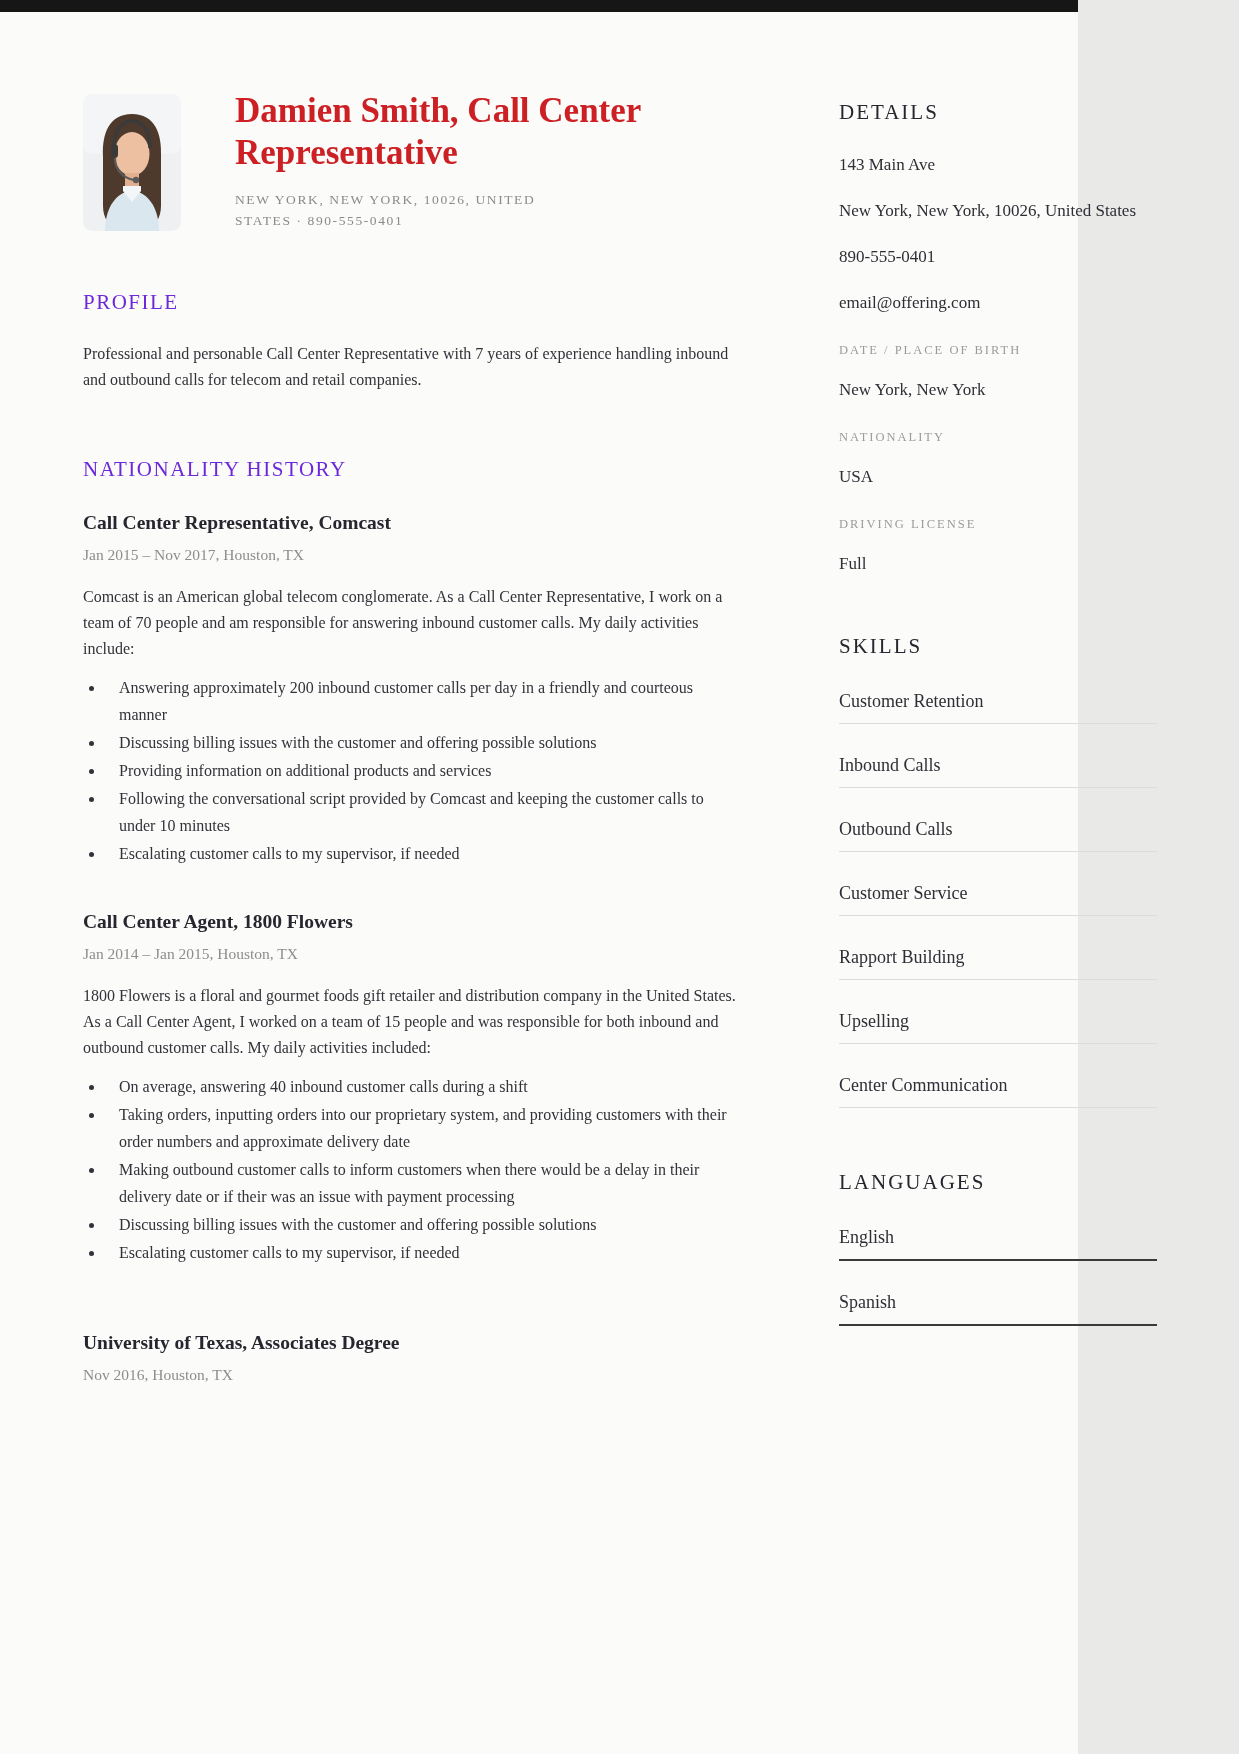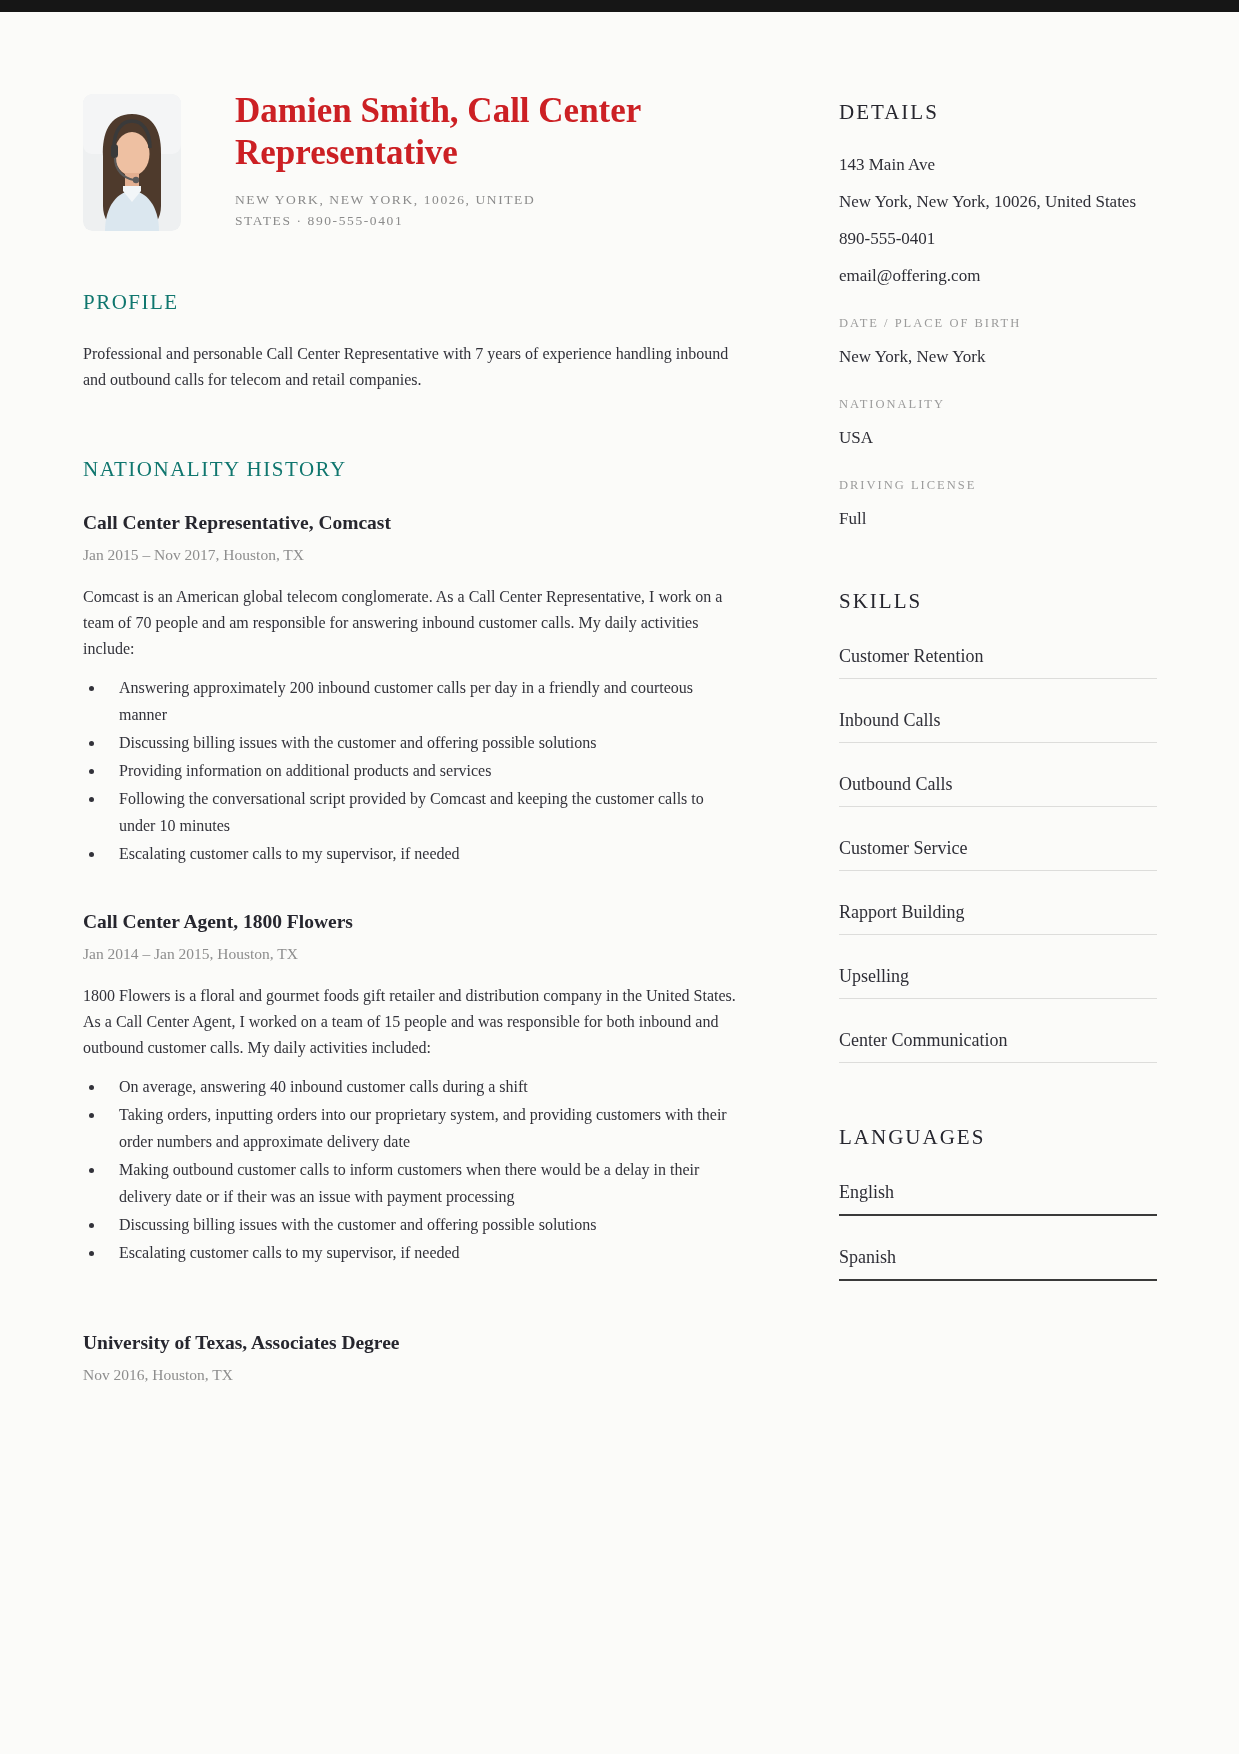--- a/index.html
+++ b/index.html
@@ -3,21 +3,21 @@
 <meta charset="utf-8">
 <style>
   * { margin: 0; padding: 0; box-sizing: border-box; }
   html, body { background: #e9e9e7; }
   body {
     width: 1239px;
     font-family: "Liberation Serif", "DejaVu Serif", serif;
     -webkit-font-smoothing: antialiased;
   }
   .page {
-    width: 1239px;
+    width: 1078px;
     min-height: 1754px;
     background: #fbfbf9;
     position: relative;
   }
   .top-bar {
     height: 12px;
     width: 100%;
     background: #161616;
   }
   .content {
@@ -51,21 +51,21 @@
     color: #8b8b8b;
     line-height: 1.55;
     max-width: 360px;
     text-transform: uppercase;
   }
 
   
   .sec-heading {
     font-size: 21px;
     letter-spacing: 1.5px;
-    color: #0f766e;
+    color: #6d28d9;
     font-weight: 500;
   }
 
   
   .profile-sec { margin-bottom: 64px; }
   .profile-sec .sec-heading { margin-bottom: 26px; }
   .body-text {
     font-size: 16px;
     color: #32323a;
     line-height: 26px;
@@ -108,20 +108,21 @@
     letter-spacing: 2px;
     color: #26262e;
     font-weight: 500;
     margin-bottom: 26px;
   }
   .side-text {
     font-size: 17px;
     color: #2e2e36;
     line-height: 28px;
     margin-bottom: 9px;
+    margin-top: 18px;
   }
   .side-label {
     font-size: 12.5px;
     letter-spacing: 2px;
     color: #9b9b9b;
     text-transform: uppercase;
     margin: 26px 0 12px 0;
   }
   .details-sec { margin-bottom: 56px; }
   .skills-sec { margin-bottom: 62px; }

